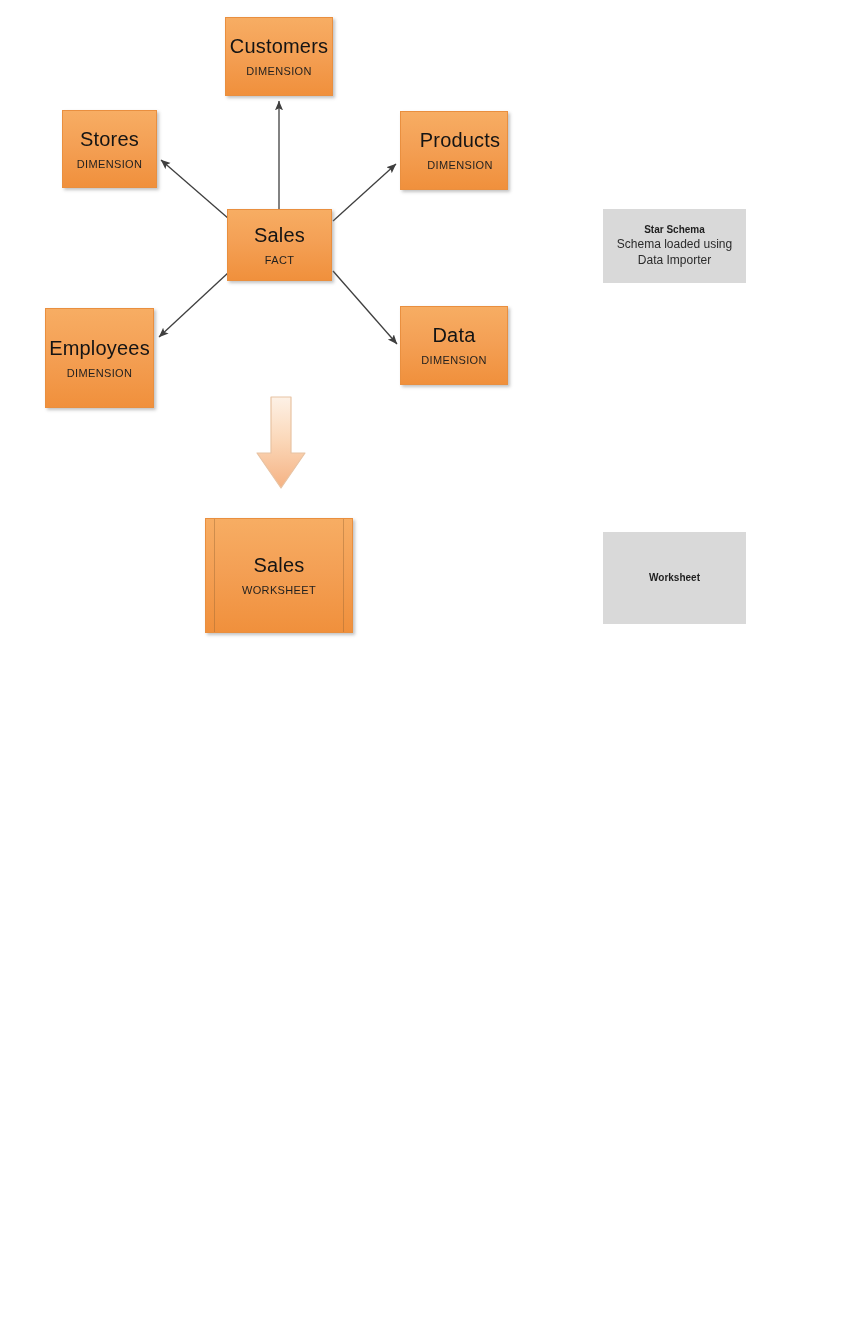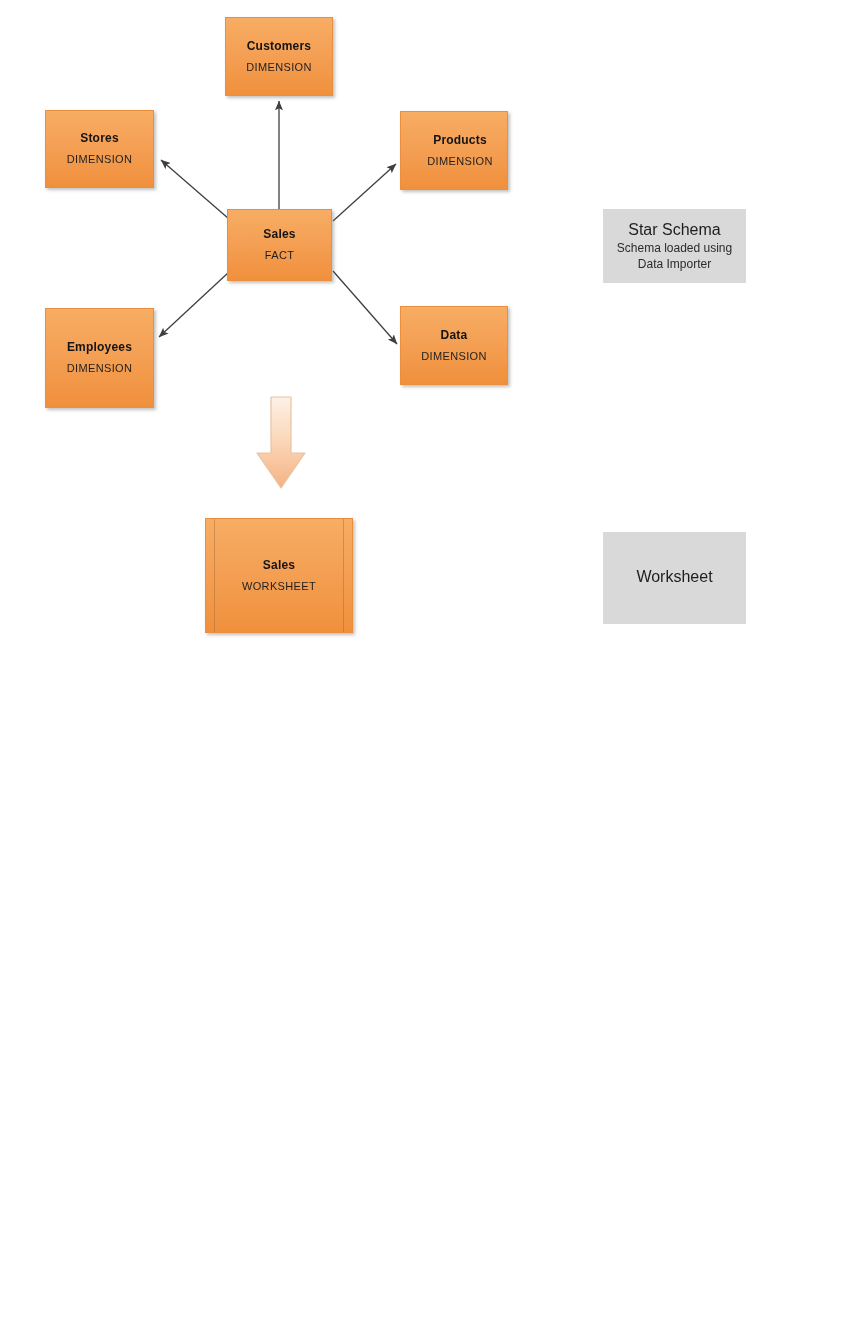--- a/index.html
+++ b/index.html
@@ -32,22 +32,22 @@
     box-shadow: 2px 2px 3px rgba(120, 120, 120, 0.45);
     display: flex;
     flex-direction: column;
     align-items: center;
     justify-content: center;
     color: #1a1a1a;
     text-align: center;
     line-height: 1.15;
   }
   .table-box .tb-title {
-    font-size: 12px;
-    font-weight: 700;
+    font-size: 20px;
+    font-weight: 400;
     color: #141414;
     letter-spacing: 0.2px;
     margin-bottom: 7px;
   }
   .table-box .tb-sub {
     font-size: 11px;
     font-weight: 400;
     letter-spacing: 0.35px;
     color: #1f1f1f;
   }
@@ -71,22 +71,22 @@
     display: flex;
     flex-direction: column;
     align-items: center;
     justify-content: center;
     text-align: center;
     color: #2b2b2b;
     padding: 4px 6px;
     line-height: 1.30;
   }
   .note-box .nb-title {
-    font-size: 16px;
-    font-weight: 400;
+    font-size: 10px;
+    font-weight: 700;
     color: #1e1e1e;
     margin-bottom: 1px;
   }
   .note-box .nb-body {
     font-size: 12px;
     font-weight: 400;
     color: #2b2b2b;
   }
 
   
@@ -128,21 +128,21 @@
     <line x1="229" y1="272" x2="159" y2="337" stroke="#3f3f3f" stroke-width="1.3" marker-end="url(#arrowhead)"></line>
 
     <line x1="333" y1="271" x2="397" y2="344" stroke="#3f3f3f" stroke-width="1.3" marker-end="url(#arrowhead)"></line>
   </svg>
 
   <div class="table-box" style="left:225px; top:17px; width:108px; height:79px;">
     <div class="tb-title">Customers</div>
     <div class="tb-sub">DIMENSION</div>
   </div>
 
-  <div class="table-box" style="left:45px; top:110px; width:109px; height:78px;">
+  <div class="table-box" style="left:62px; top:110px; width:95px; height:78px;">
     <div class="tb-title">Stores</div>
     <div class="tb-sub">DIMENSION</div>
   </div>
 
   <div class="table-box" style="left:400px; top:111px; width:108px; height:79px;padding-left:12px;">
     <div class="tb-title">Products</div>
     <div class="tb-sub">DIMENSION</div>
   </div>
 
   <div class="table-box" style="left:45px; top:308px; width:109px; height:100px;">

